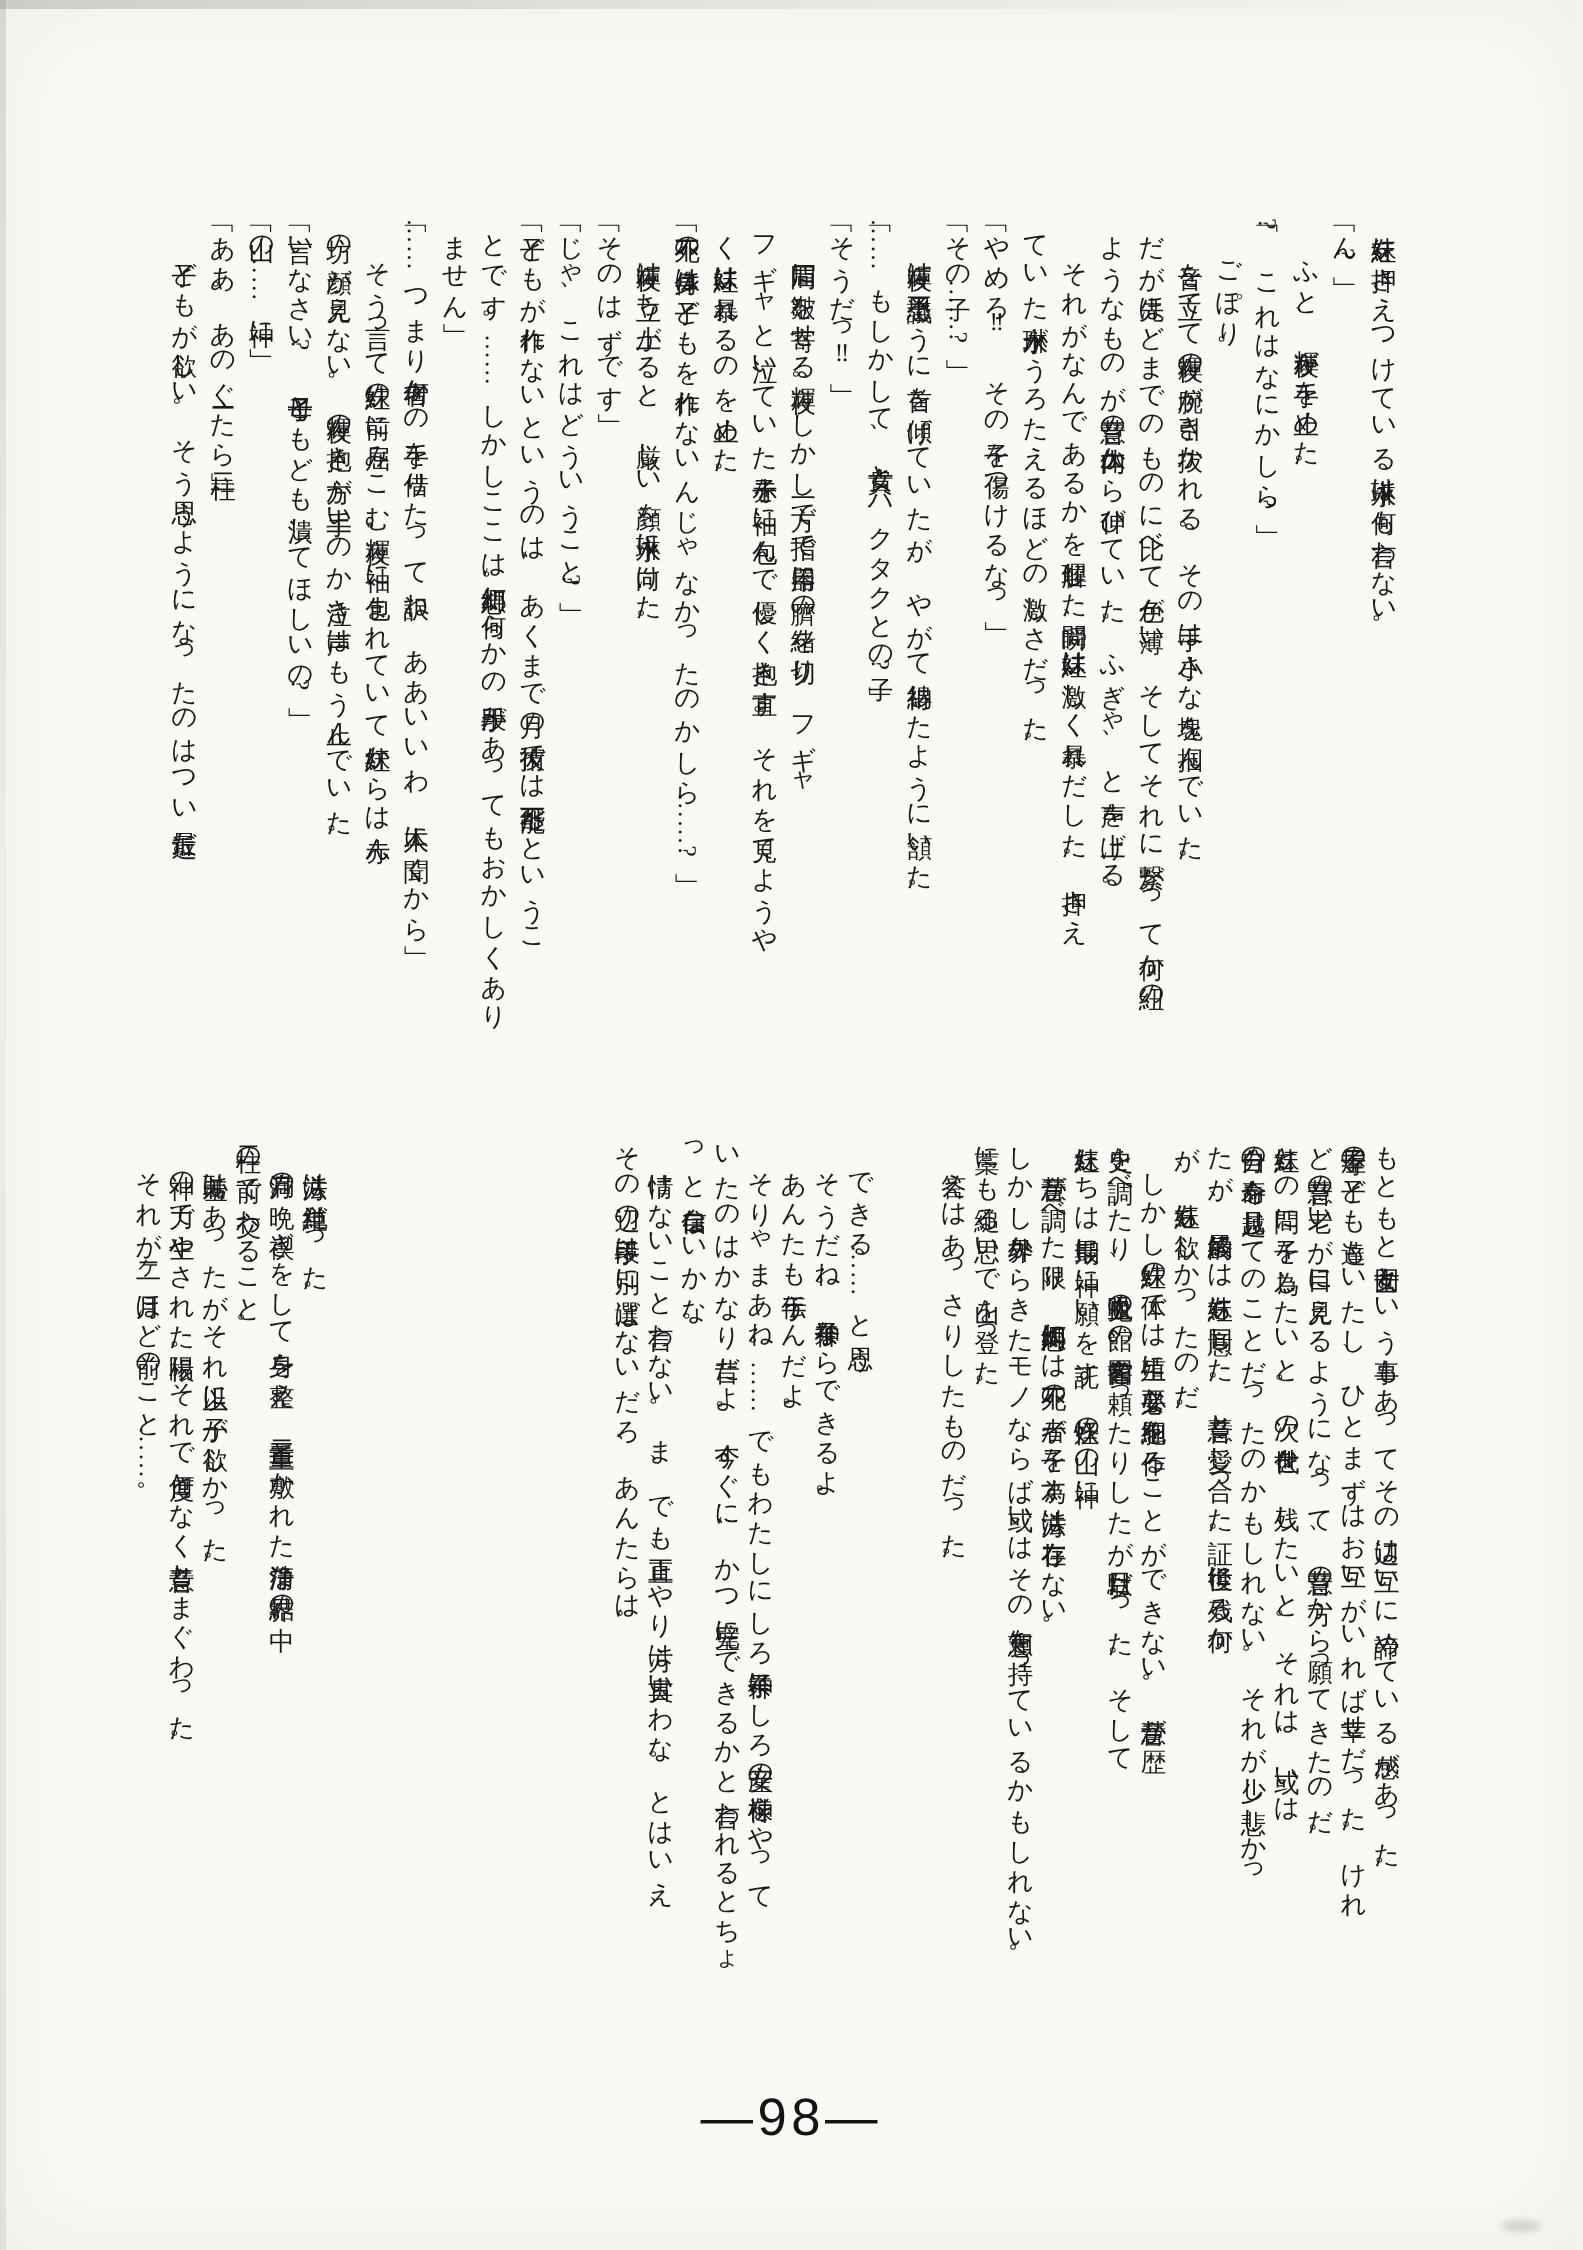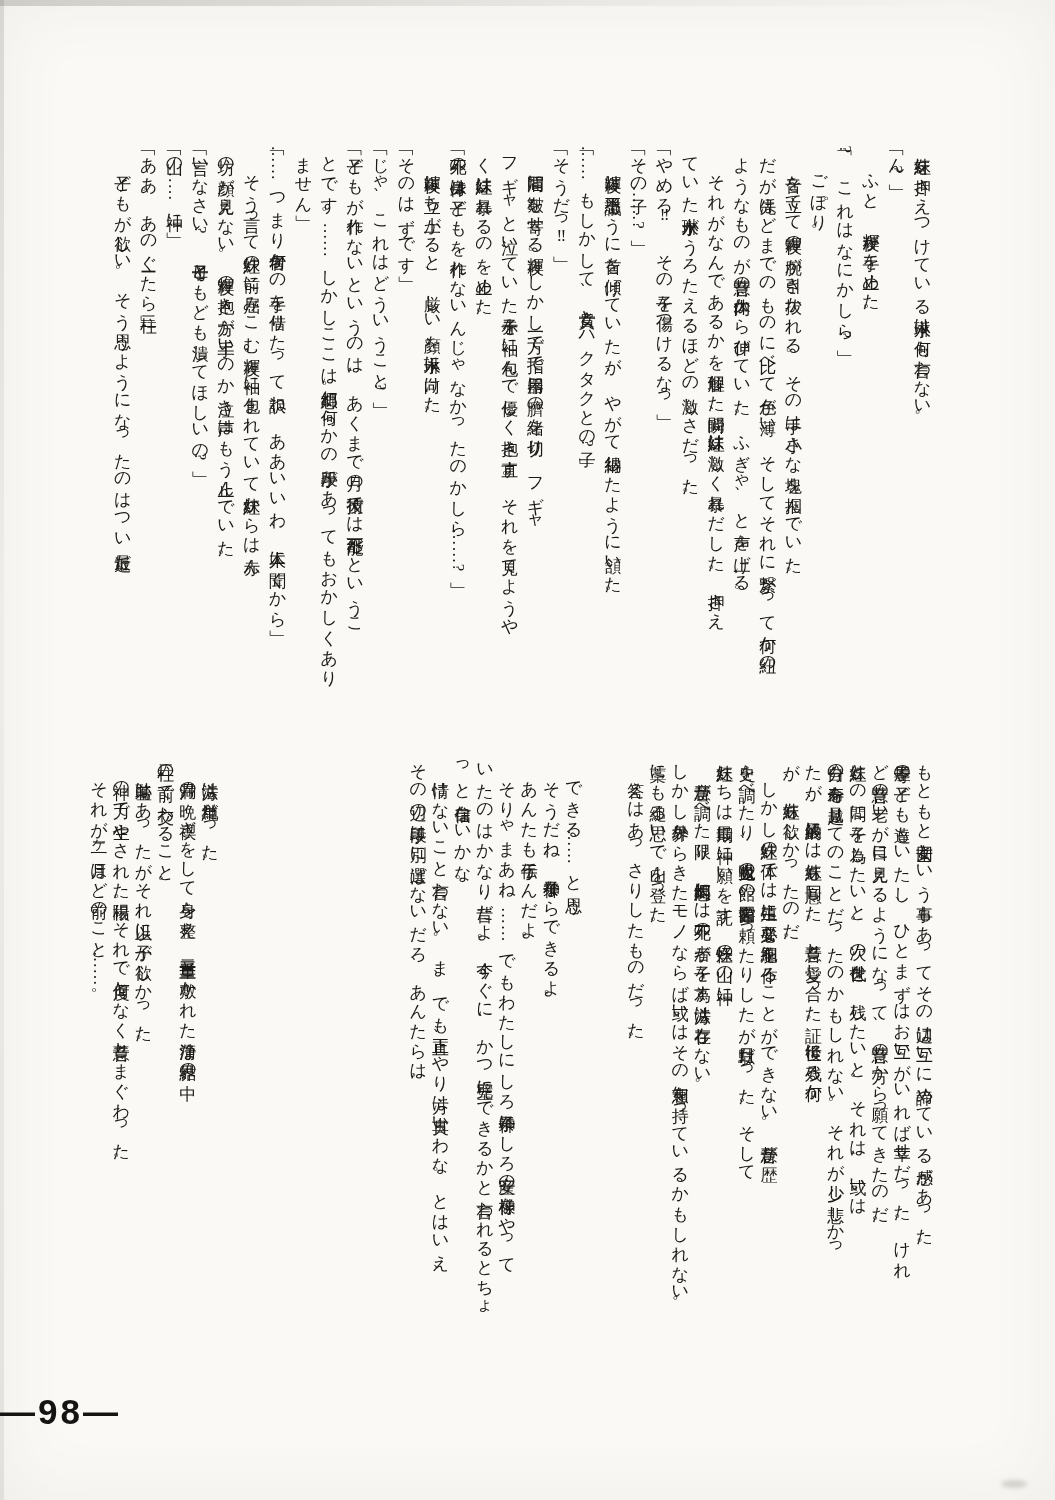--- a/index.html
+++ b/index.html
@@ -43,22 +43,23 @@
   }
   #lower-block{
     top:752px;right:120px;height:614px;width:846px;
     line-height:22.2px;
   }
   
   #lower-block .col:nth-child(15){margin-right:40px;}
   #lower-block .col:nth-child(23){margin-right:186px;}
   .page-number{
     position:absolute;top:1392px;left:0;width:100%;
+    text-align:center;
     font-family:"Liberation Sans","DejaVu Sans",sans-serif;
-    font-weight:bold;font-size:35px;letter-spacing:3px;color:#151413;
+    font-weight:normal;font-size:35px;letter-spacing:3px;color:#151413;
   }
 </style>
 </head>
 <body>
 
 <div class="paper"></div>
 <div class="edge-top"></div>
 <div class="edge-left"></div>
 <div class="speck"></div>
 

